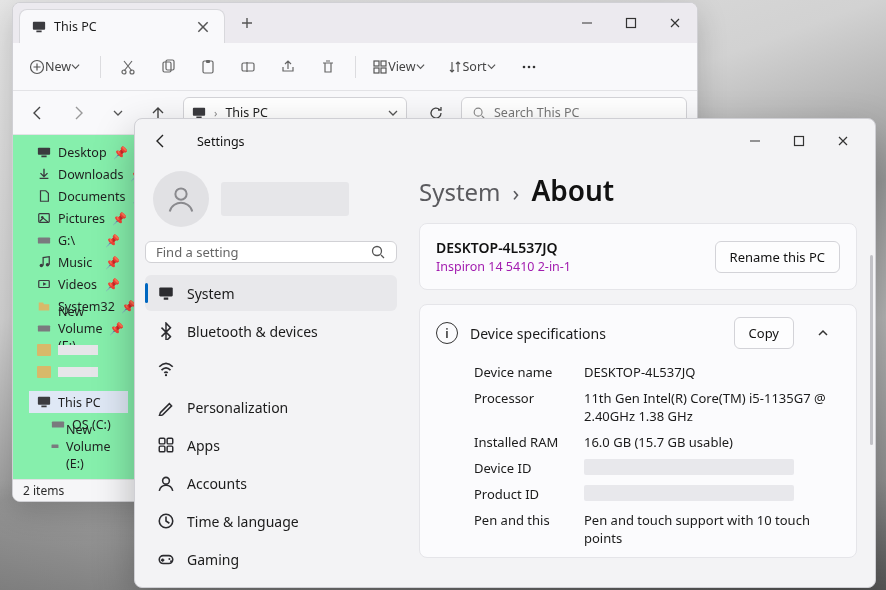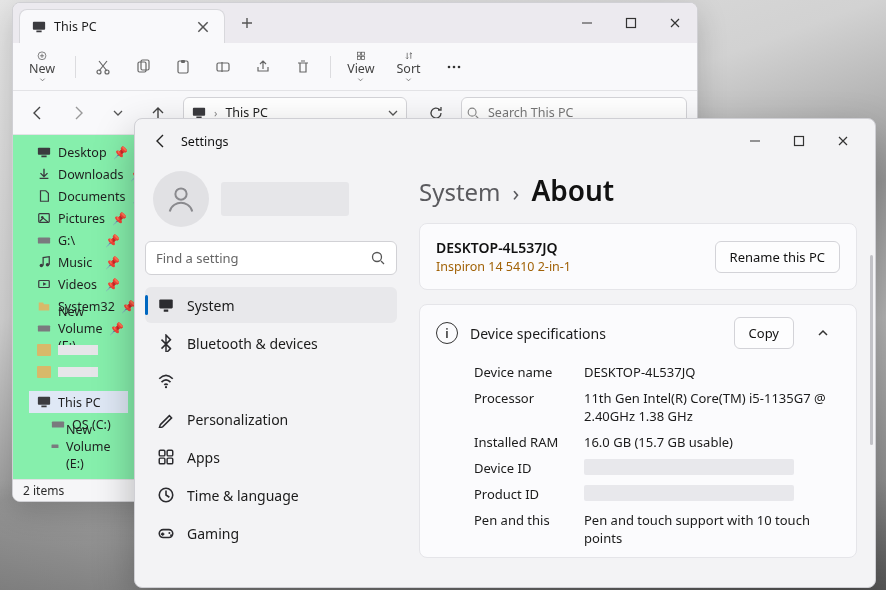--- a/index.html
+++ b/index.html
@@ -14,46 +14,46 @@
 .tabs { display:flex; align-items:center; height:40px; background:#eceaef; }
 .tab { display:flex; align-items:center; gap:8px; height:34px; padding:0 12px; margin:6px 0 0 6px; background:#f9f9fb; border:1px solid #d8d8dc; border-bottom:none; border-radius:8px 8px 0 0; width:206px; }
 .tab .fav { width:14px; height:14px; }
 .tab .title { font-size:12.5px; color:#1c1c1c; flex:1; }
 .tab .close { width:18px; height:18px; display:flex; align-items:center; justify-content:center; color:#555; }
 .newtab { width:32px; height:32px; display:flex; align-items:center; justify-content:center; color:#555; margin-left:6px; }
 .tabs .spacer { flex:1; }
 .winbtn { width:44px; height:40px; display:flex; align-items:center; justify-content:center; color:#333; }
 
 .ribbon { display:flex; align-items:center; height:48px; padding:0 10px; gap:6px; border-bottom:1px solid #e3e3e6; background:#f9f9fb; }
-.rbtn { height:32px; min-width:34px; border-radius:6px; display:flex; align-items:center; justify-content:center; color:#444; padding:0 6px; gap:0; font-size:12.5px;flex-direction:column; }
+.rbtn { height:32px; min-width:34px; border-radius:6px; display:flex; align-items:center; justify-content:center; color:#444; padding:0 6px; gap:0; font-size:12.5px; }
 .rbtn.wlabel { padding-right:10px; }
 .rsep { width:1px; height:22px; background:#dcdcdf; margin:0 4px; }
 
 .addr { display:flex; align-items:center; gap:10px; height:44px; padding:0 10px; background:#f9f9fb; border-bottom:1px solid #e3e3e6; }
 .navbtn { width:30px; height:30px; display:flex; align-items:center; justify-content:center; color:#555; border-radius:5px; }
 .pathbox { flex:1; height:32px; border:1px solid #d4d4d8; border-radius:6px; display:flex; align-items:center; padding:0 8px; gap:8px; background:#fff; font-size:12.5px; color:#222; }
 .pathbox .chevR { color:#888; font-size:11px; }
 .pathbox .dd { margin-left:auto; color:#666; }
 .refresh { margin-left:4px; }
-.searchbox { width:226px; height:32px; border:1px solid #d4d4d8; border-radius:6px; display:flex; align-items:center; gap:8px; padding:0 4px; background:#fff; color:#777; font-size:12.5px; }
+.searchbox { width:226px; height:32px; border:1px solid #d4d4d8; border-radius:6px; display:flex; align-items:center; gap:8px; padding:0 10px; background:#fff; color:#777; font-size:12.5px; }
 
 .exbody { display:flex; height:calc(100% - 40px - 48px - 44px - 22px); }
 .navpane { width:132px; border-right:1px solid #e6e6e9; padding:6px 16px; font-size:12.5px; color:#1f1f1f; background:#86efac; overflow:hidden; }
 .navitem { display:flex; align-items:center; gap:7px; padding:3px 8px; height:22px; }
 .navitem .pin { margin-left:auto; color:#6b6b6f; font-size:12px; }
 .navhead { margin-top:8px; background:#dfe8f5; }
 .subitem { padding-left:22px; }
 
 .status { height:22px; border-top:1px solid #e1e1e4; font-size:12px; color:#2b2b2b; display:flex; align-items:center; padding:0 10px; background:#f6f6f8; }
 
 
 .settings { position:absolute; top:118px; left:134px; width:742px; height:470px; background:#f3f3f5; border:1px solid #cfcfd4; border-radius:8px; box-shadow:0 16px 40px rgba(0,0,0,.28); overflow:hidden; display:flex; flex-direction:column; }
 .topbar { height:44px; display:flex; align-items:center; padding:0 10px; }
 .topbar .back { width:32px; height:32px; display:flex; align-items:center; justify-content:center; color:#333; border-radius:6px; }
-.topbar .apptitle { font-size:12.5px; color:#111; margin-left:4px; }
+.topbar .apptitle { font-size:12.5px; color:#111; margin-left:20px; }
 .topbar .spacer { flex:1; }
 
 .sbody { flex:1; display:flex; overflow:hidden; }
 .side { width:272px; padding:4px 10px 10px 10px; display:flex; flex-direction:column; gap:10px; }
 .profile { display:flex; align-items:center; gap:12px; padding:4px 8px; }
 .avatar { width:56px; height:56px; border-radius:50%; background:#e1e1e4; display:flex; align-items:center; justify-content:center; color:#7a7a7e; }
 .nameblur { width:128px; height:34px; background:#e6e6e9; border-radius:3px; filter:blur(.4px); }
 
 .findbox { height:34px; border:1px solid #d1d1d5; border-radius:6px; background:#fff; display:flex; align-items:center; padding:0 10px; gap:8px; color:#666; font-size:13px; }
 
@@ -65,21 +65,21 @@
 
 .main { flex:1; padding:8px 18px 0 12px; overflow:hidden; position:relative; }
 .crumb { display:flex; align-items:baseline; gap:12px; }
 .crumb .sys { font-size:24px; color:#5a5a5e; }
 .crumb .sep { font-size:22px; color:#5a5a5e; }
 .crumb .about { font-size:28px; font-weight:600; color:#111; }
 
 .card { background:#fbfbfd; border:1px solid #e5e5e9; border-radius:8px; padding:14px 16px; margin-top:14px; }
 .card.top { display:flex; align-items:center; }
 .devname { font-size:14px; font-weight:600; color:#111; }
-.devmodel { font-size:12.5px; color:#a16207; margin-top:1px; }
+.devmodel { font-size:12.5px; color:#a21caf; margin-top:1px; }
 .btn { height:32px; padding:0 14px; border:1px solid #d3d3d8; border-radius:6px; background:#fdfdfe; font-size:13px; color:#111; display:flex; align-items:center; }
 
 .sec { display:flex; align-items:center; gap:12px; }
 .sec .ico { width:22px; height:22px; border-radius:50%; border:1.5px solid #333; display:flex; align-items:center; justify-content:center; font-size:12px; color:#333; font-weight:600; }
 .sec .lbl { font-size:14px; color:#1b1b1b; }
 .sec .sp { flex:1; }
 .chevbtn { width:34px; height:32px; display:flex; align-items:center; justify-content:center; color:#333; }
 
 .specs { margin-top:10px; font-size:13px; color:#1b1b1b; }
 .row { display:flex; padding:4px 0 4px 38px; }
@@ -477,20 +477,29 @@
                 <rect x="9" y="2" width="5" height="5" rx="1" stroke="#2b2b2f" stroke-width="1.3" fill="none"></rect>
                 <rect x="2" y="9" width="5" height="5" rx="1" stroke="#2b2b2f" stroke-width="1.3" fill="none"></rect>
                 <rect x="9" y="9" width="5" height="5" rx="1" stroke="#2b2b2f" stroke-width="1.3" fill="none"></rect>
               </svg>
             </span>
             <span>Apps</span>
           </div>
           <div class="mitem">
             <span class="micon">
               <svg class="ico18" viewBox="0 0 16 16">
+                <circle cx="8" cy="6" r="3" stroke="#2b2b2f" stroke-width="1.4" fill="none"></circle>
+                <path d="M2 15c1-4 4-5 6-5s5 1 6 5" stroke="#2b2b2f" stroke-width="1.4" fill="none"></path>
+              </svg>
+            </span>
+            <span>Accounts</span>
+          </div>
+          <div class="mitem">
+            <span class="micon">
+              <svg class="ico18" viewBox="0 0 16 16">
                 <circle cx="8" cy="8" r="6" stroke="#2b2b2f" stroke-width="1.4" fill="none"></circle>
                 <path d="M8 4v4l3 2" stroke="#2b2b2f" stroke-width="1.4" fill="none"></path>
               </svg>
             </span>
             <span>Time &amp; language</span>
           </div>
           <div class="mitem">
             <span class="micon">
               <svg class="ico18" viewBox="0 0 16 16">
                 <rect x="2" y="5" width="12" height="7" rx="3.5" stroke="#2b2b2f" stroke-width="1.4" fill="none"></rect>

